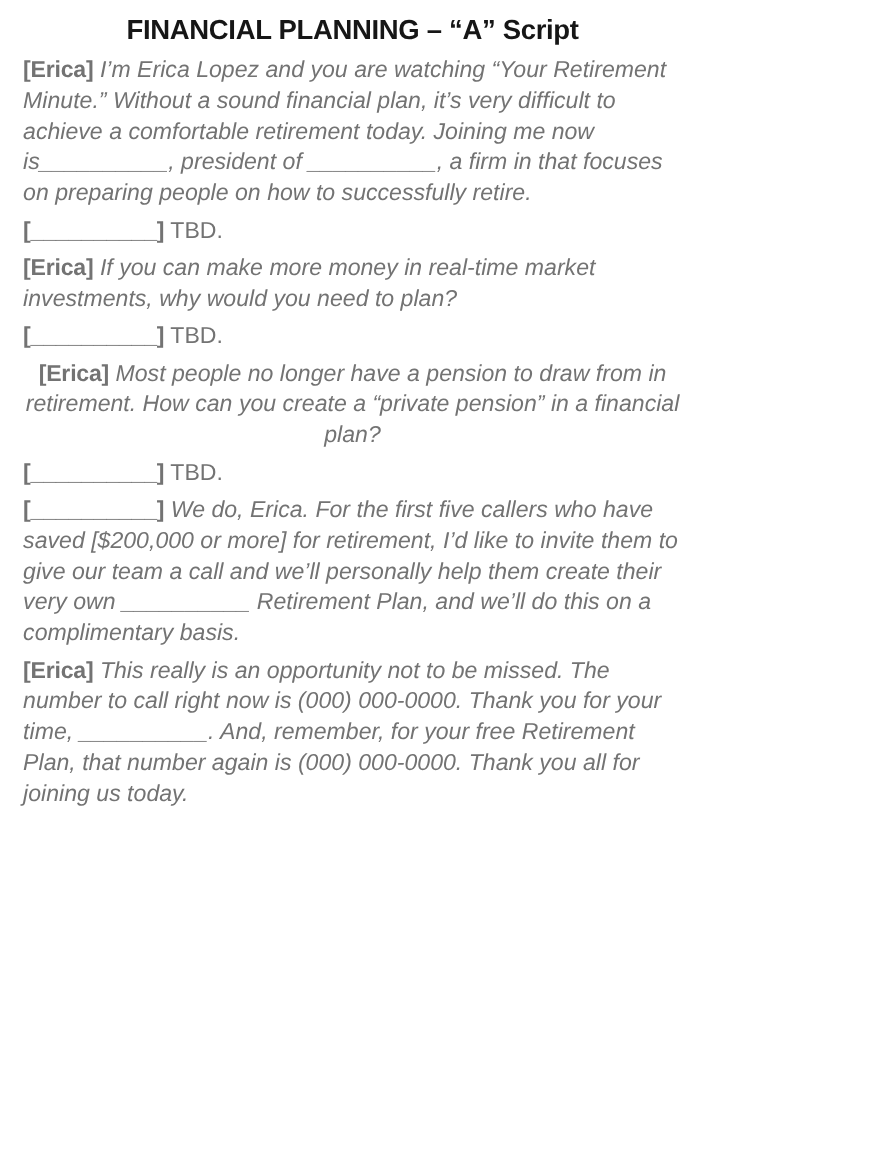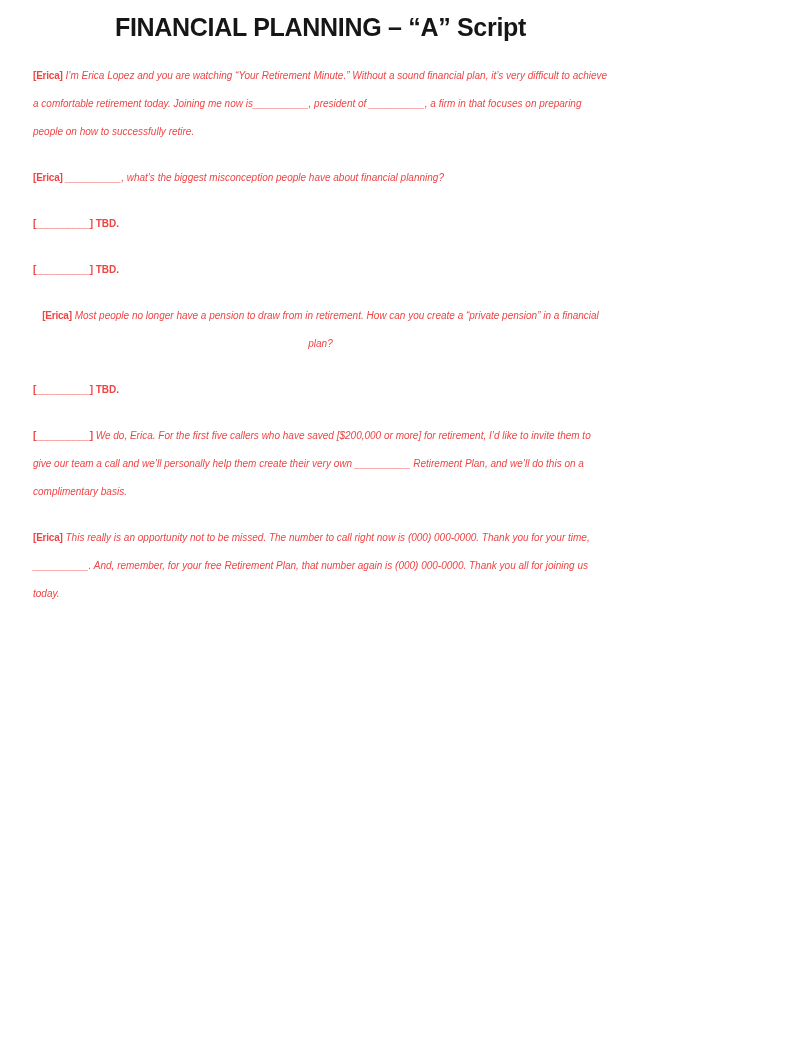--- a/index.html
+++ b/index.html
@@ -23,36 +23,35 @@
   .doc-title {
     font-size: 25px;
     font-weight: bold;
     text-align: center;
     line-height: 34px;
     margin: 0;
     letter-spacing: -0.3px;
     color: #161616;
   }
   p.block {
-    margin: 18px;
-    font-size: 10px;
+    margin: 6px;
+    font-size: 21px;
     line-height: 28px;
-    color: #ef4444;
+    color: #737373;
   }
   .speaker {
     font-weight: bold;
     font-style: normal;
     letter-spacing: -0.2px;
   }
   .dialogue-text {
     font-style: italic;
   }
   .tbd-text {
     font-style: normal;
-    font-weight: bold;
   }
   
   .mt-p1  { margin-top: 33px; }
   .mt-p2  { margin-top: 22px; }
   .mt-p3  { margin-top: 40px; }
   .mt-p4  { margin-top: 36px; }
   .mt-p5  { margin-top: 44px; }
   .mt-p6  { margin-top: 39px; }
   .mt-p7  { margin-top: 40px; text-align: center; }
   .mt-p8  { margin-top: 39px; }
@@ -66,30 +65,30 @@
 <div class="page">
 
   <h1 class="doc-title">FINANCIAL PLANNING – “A” Script</h1>
 
   <p class="block mt-p1">
     <span class="speaker">[Erica]</span>
     <span class="dialogue-text">I’m Erica Lopez and you are watching “Your Retirement Minute.” Without a sound financial plan, it’s very difficult to achieve a comfortable retirement today. Joining me now is__________, president of __________, a firm in that focuses on preparing people on how to successfully retire.</span>
   </p>
 
 
-  <p class="block mt-p3">
-    <span class="speaker">[Erica]</span>
-    <span class="dialogue-text">__________, what’s the biggest misconception people have about financial planning?</span>
-  </p>
 
   <p class="block mt-p4">
     <span class="speaker">[__________]</span>
     <span class="tbd-text">TBD.</span>
   </p>
 
+  <p class="block mt-p5">
+    <span class="speaker">[Erica]</span>
+    <span class="dialogue-text">If you can make more money in real-time market investments, why would you need to plan?</span>
+  </p>
 
   <p class="block mt-p6">
     <span class="speaker">[__________]</span>
     <span class="tbd-text">TBD.</span>
   </p>
 
   <p class="block mt-p7">
     <span class="speaker">[Erica]</span>
     <span class="dialogue-text">Most people no longer have a pension to draw from in retirement. How can you create a “private pension” in a financial plan?</span>
   </p>

